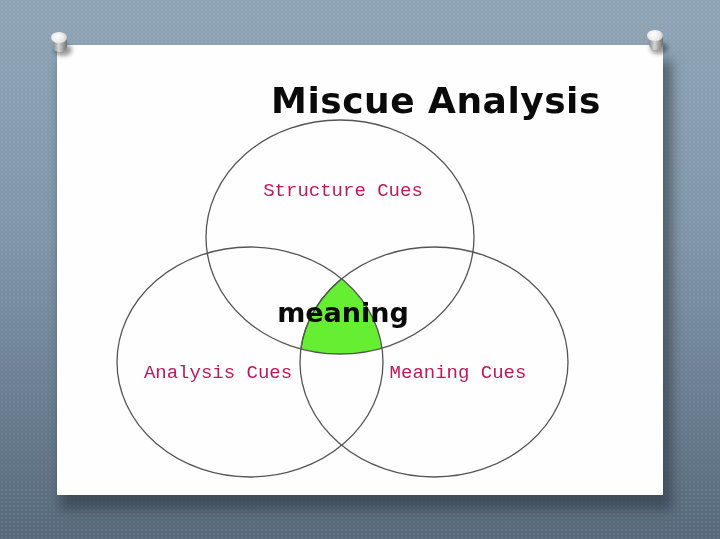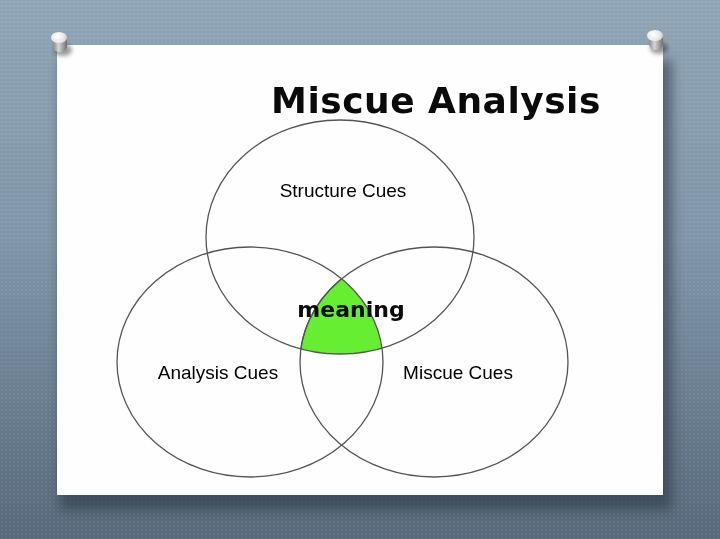--- a/index.html
+++ b/index.html
@@ -38,26 +38,26 @@
     position: absolute; left: 4px; top: 12px; width: 18px; height: 12px; border-radius: 50%;
     background: rgba(30,30,30,0.45); filter: blur(2px);
   }
   svg.venn { position: absolute; left: 0; top: 0; }
   .title {
     position: absolute; left: 57px; width: 666px; top: 80px; text-align: center;
     font-family: "DejaVu Sans", sans-serif; font-weight: bold; font-size: 36px;
     color: #0a0a0a; letter-spacing: 0.5px; padding-left: 46px;
   }
   .label {
-    position: absolute; font-family: Liberation Sans, sans-serif; font-size: 19px; color: #000000;
+    position: absolute; font-family: Liberation Mono, monospace; font-size: 19px; color: #be185d;
     white-space: nowrap; transform: translateX(-50%);
   }
   .center-label {
-    position: absolute; font-family: "DejaVu Sans", sans-serif; font-weight: bold; font-size: 22px;
-    color: #0a0a0a; white-space: nowrap; transform: translateX(-50%); margin-left: 8px;
+    position: absolute; font-family: "DejaVu Sans", sans-serif; font-weight: bold; font-size: 27px;
+    color: #0a0a0a; white-space: nowrap; transform: translateX(-50%);
   }
 </style>
 </head>
 <body>
 
 <div class="bg-texture"></div>
 <div class="paper-shadow"></div>
 <div class="paper"></div>
 
 <div class="pin pin-left">
@@ -87,14 +87,14 @@
   </g>
   <ellipse cx="340" cy="237" rx="134" ry="117" fill="none" stroke="#555" stroke-width="1.3"></ellipse>
   <ellipse cx="250" cy="362" rx="133" ry="115" fill="none" stroke="#555" stroke-width="1.3"></ellipse>
   <ellipse cx="434" cy="362" rx="134" ry="115" fill="none" stroke="#555" stroke-width="1.3"></ellipse>
 </svg>
 
 <div class="title">Miscue Analysis</div>
 
 <div class="label" style="left:343px; top:180px;">Structure Cues</div>
 <div class="label" style="left:218px; top:362px;">Analysis Cues</div>
-<div class="label" style="left:458px; top:362px;">Miscue Cues</div>
+<div class="label" style="left:458px; top:362px;">Meaning Cues</div>
 <div class="center-label" style="left:343px; top:297px;">meaning</div>
 
 </body></html>

